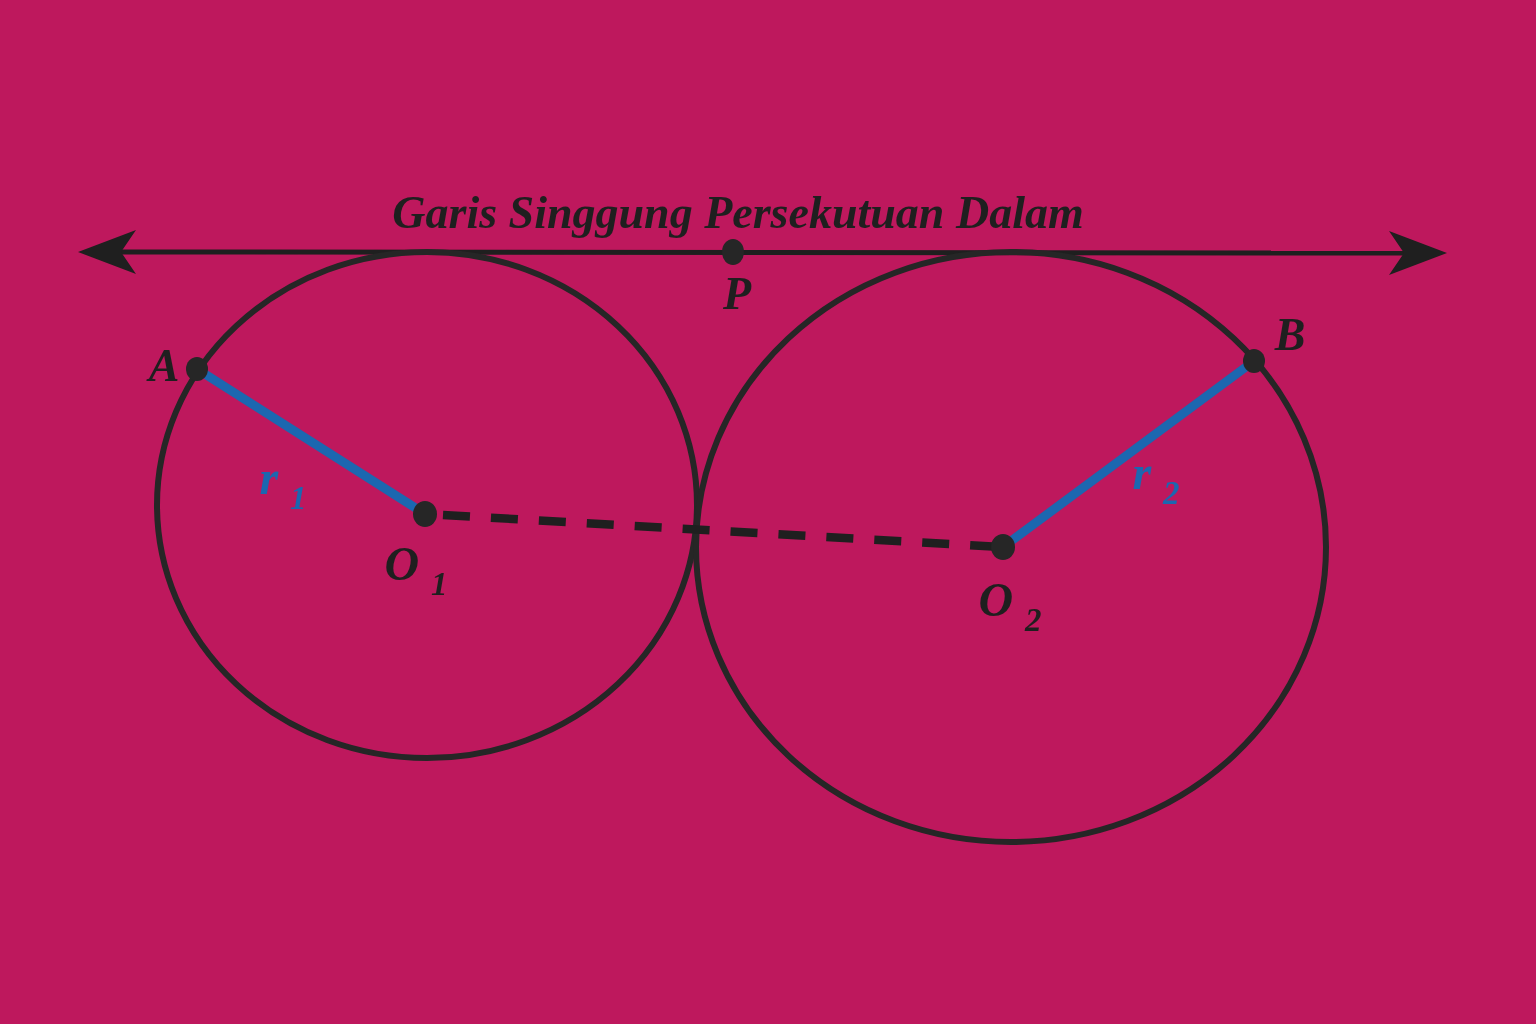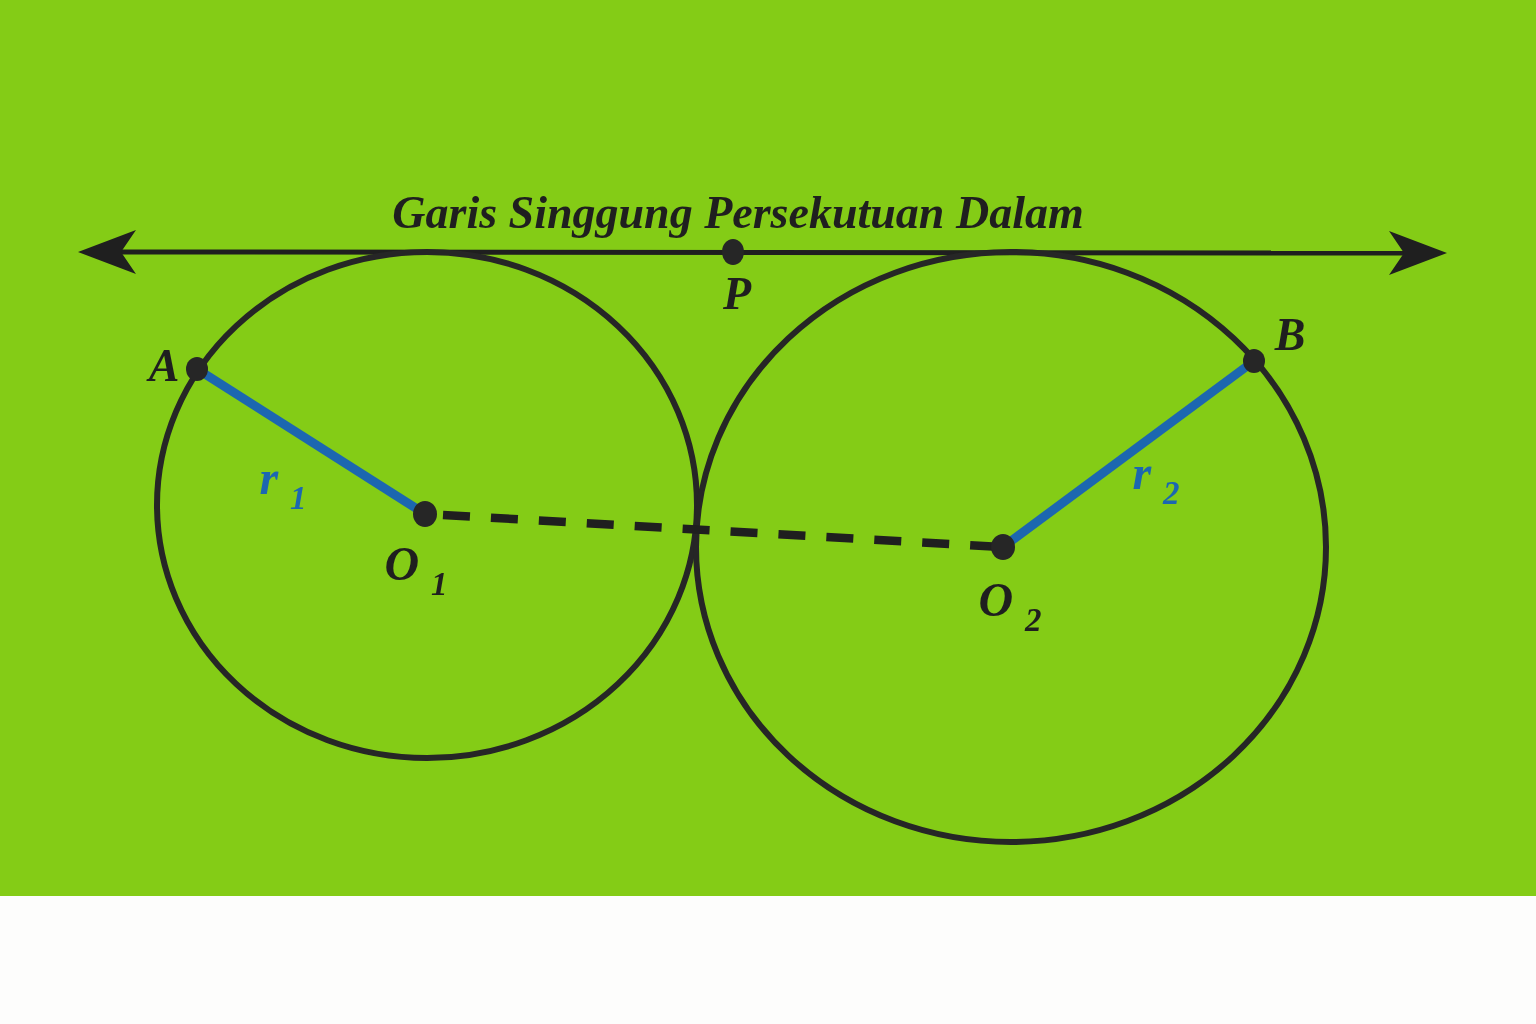--- a/index.html
+++ b/index.html
@@ -7,22 +7,22 @@
     padding: 0;
     width: 1536px;
     height: 1024px;
     background: #fdfdfc;
     overflow: hidden;
     font-family: "Liberation Serif", "DejaVu Serif", serif;
   }
   .stage {
     position: relative;
     width: 1536px;
-    height: 896px;
-    background: #84cc16;
+    height: 1024px;
+    background: #be185d;
   }
   svg { display: block; }
   .diagram-text {
     font-family: "Liberation Serif", "DejaVu Serif", serif;
     font-style: italic;
     font-weight: 600;
   }
 </style>
 </head>
 <body>

